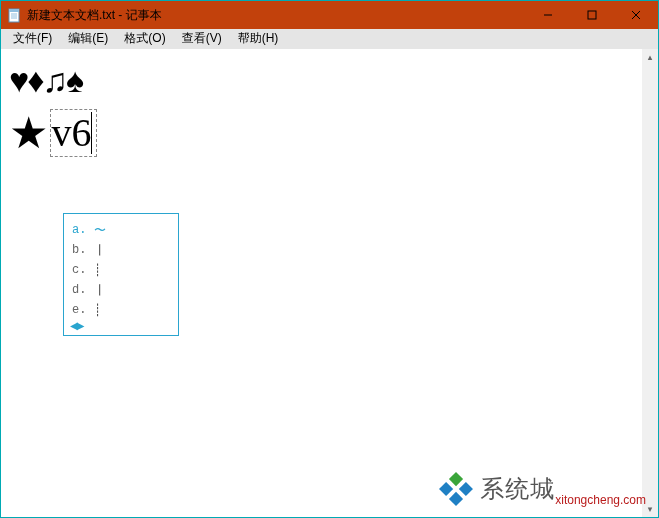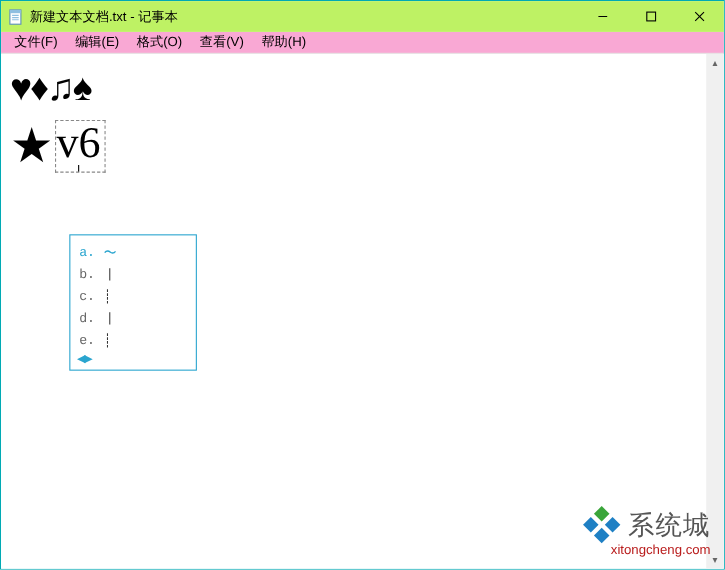--- a/index.html
+++ b/index.html
@@ -13,21 +13,21 @@
   }
   .window {
     position: absolute;
     left: 0; top: 0;
     width: 659px; height: 518px;
     border: 1px solid #00aab4;
     background: #fff;
   }
   .titlebar {
     height: 28px;
-    background: #bef264;
+    background: #c2410c;
     display: flex;
     align-items: center;
     color: #000;
     font-size: 12px;
     padding-left: 6px;
     position: relative;
   }
   .titlebar .app-icon {
     width: 14px; height: 16px;
     margin-right: 6px;
@@ -38,21 +38,21 @@
   .win-controls { display: flex; height: 28px; }
   .win-btn {
     width: 44px; height: 28px;
     display: flex; align-items: center; justify-content: center;
     font-size: 10px; color: #000;
     cursor: pointer;
   }
   .win-btn svg { stroke: #000; }
   .menubar {
     height: 20px;
-    background: #f9a8d4;
+    background: #e5e5e5;
     border-bottom: 1px solid #e5e5e5;
     display: flex;
     align-items: center;
     font-size: 12px;
     padding-left: 4px;
     color: #000;
   }
   .menubar .menu-item {
     padding: 1px 8px;
     cursor: pointer;
@@ -88,21 +88,20 @@
     font-family: Arial, "Segoe UI Symbol", sans-serif;
   }
   .typed-box {
     height: 48px;
     display: inline-flex;
     align-items: center;
     border: 1px dashed #888;
     padding: 0 4px 0 0;
     margin-left: 2px;
     font-family: "Times New Roman", serif;
-    flex-direction: column;
   }
   .typed-text {
     font-size: 40px;
     line-height: 40px;
   }
   .cursor {
     width: 1px; height: 42px;
     background: #000;
     display: inline-block;
   }
@@ -151,21 +150,21 @@
     width: 16px; height: 16px;
     display: flex; align-items: center; justify-content: center;
     color: #666;
     font-size: 9px;
   }
   .scrollbar .track { position: absolute; top:16px; bottom:16px; left:0; right:0; }
   .watermark {
     position: absolute;
     right: 12px; bottom: 10px;
     color: #606066;
-    display: flex; flex-direction: column; align-items: flex-end;
+    display: flex; flex-direction: row; align-items: flex-end;
     font-family: "Microsoft YaHei", sans-serif;
   }
   .wm-top {
     display: flex; align-items: center;
   }
   .wm-logo {
     width: 36px; height: 36px;
     margin-right: 6px;
     position: relative;
   }

